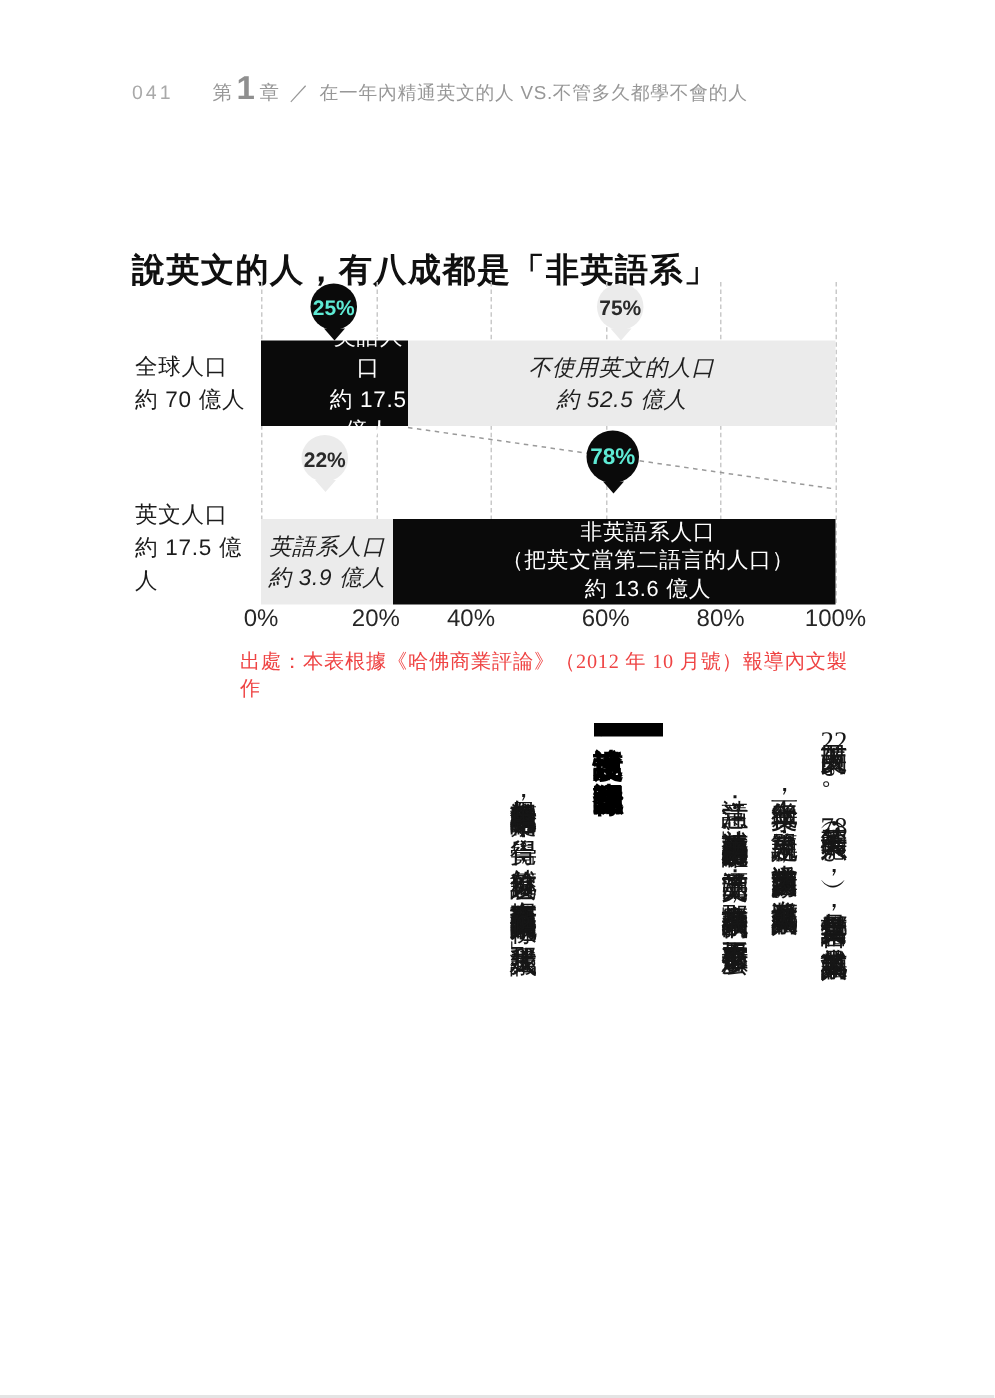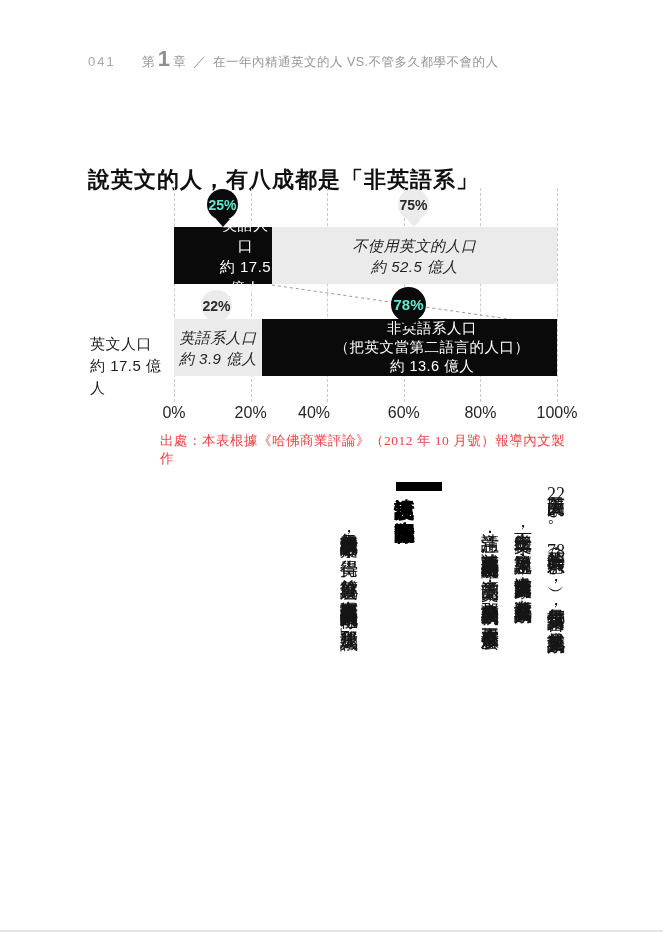--- a/index.html
+++ b/index.html
@@ -39,21 +39,21 @@
     position: absolute; top: 188px; height: 214px; width: 0;
     border-left: 1px dashed #c9c9c9;
   }
   .connector-svg { position: absolute; left: 0; top: 0; z-index: 1; pointer-events: none; }
 
   .bar {
     position: absolute; left: 174px; width: 383px; height: 57px;
     display: flex; z-index: 2;
   }
   .bar1 { top: 227px; }
-  .bar2 { top: 319px; }
+  .bar2 { top: 346px; }
   .seg {
     display: flex; flex-direction: column; align-items: center; justify-content: center;
     text-align: center; font-size: 15px; line-height: 21px; letter-spacing: 0.5px;
   }
   .seg.dark  { background: #0a0a0a; color: #ffffff; padding-left: 45px; }
   .seg.light { background: #ebebeb; color: #1f1f1f; font-style: italic; }
   .seg .l3 { line-height: 19px; font-size: 14.5px; }
 
   .row-label {
     position: absolute; left: 90px; width: 82px;
@@ -141,20 +141,24 @@
   <div class="gridline" style="left:250.6px"></div>
   <div class="gridline" style="left:327.2px"></div>
   <div class="gridline" style="left:403.8px"></div>
   <div class="gridline" style="left:480.4px"></div>
   <div class="gridline" style="left:557px"></div>
 
   <svg class="connector-svg" width="663" height="932">
     <line x1="272" y1="285" x2="557" y2="326" stroke="#9a9a9a" stroke-width="1" stroke-dasharray="3,3"></line>
   </svg>
 
+  <div class="row-label r1">
+    <div>全球人口</div>
+    <div>約 70 億人</div>
+  </div>
   <div class="bar bar1">
     <div class="seg dark" style="width:25.6%">
       <div>英語人口</div>
       <div>約 17.5 億人</div>
     </div>
     <div class="seg light" style="width:74.4%">
       <div>不使用英文的人口</div>
       <div>約 52.5 億人</div>
     </div>
   </div>

